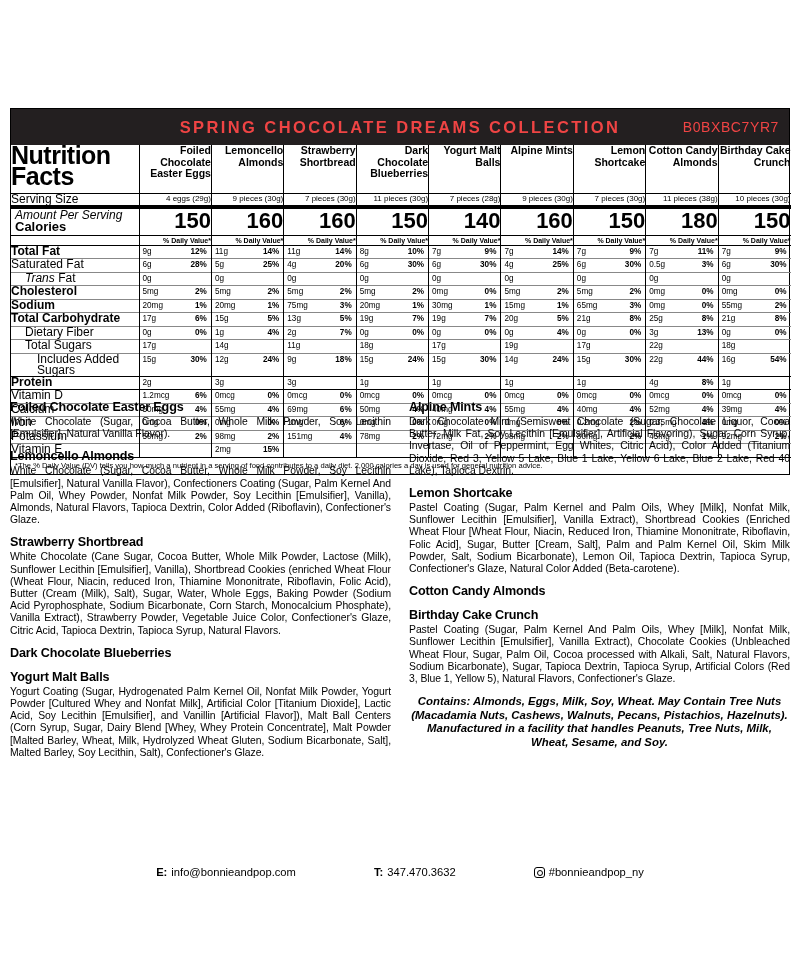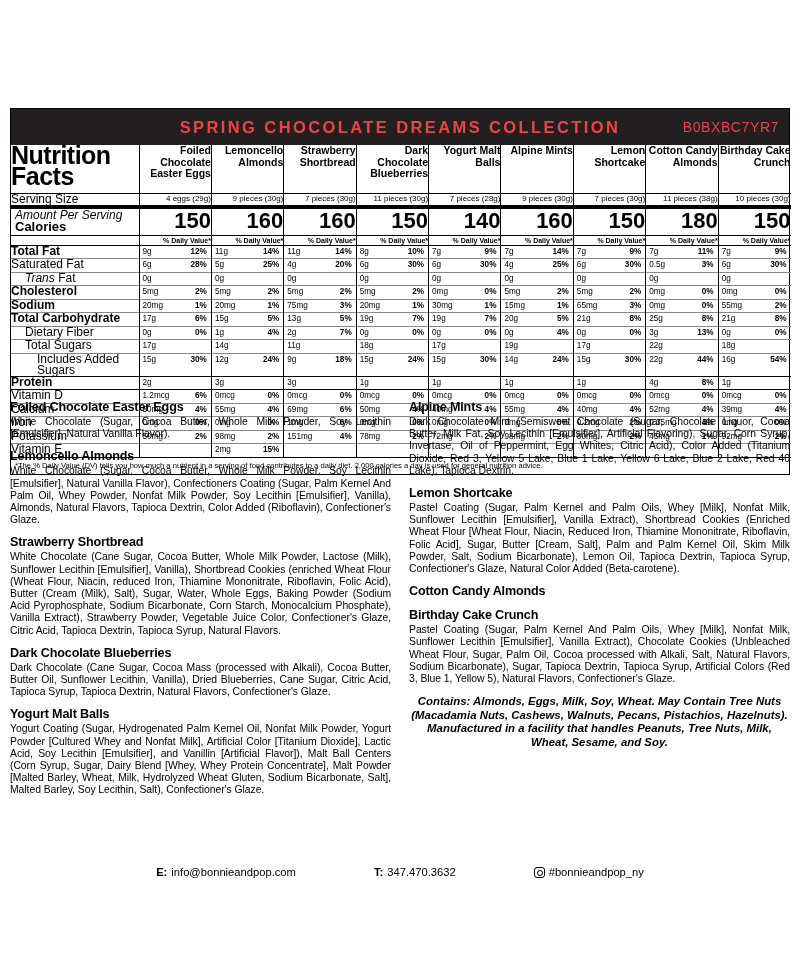--- a/index.html
+++ b/index.html
@@ -1126,21 +1126,20 @@
         <div class="ing-block">
           <div class="ing-name">Lemoncello Almonds</div>
           <div class="ing-text">White Chocolate (Sugar, Cocoa Butter, Whole Milk Powder, Soy Lecithin [Emulsifier], Natural Vanilla Flavor), Confectioners Coating (Sugar, Palm Kernel And Palm Oil, Whey Powder, Nonfat Milk Powder, Soy Lecithin [Emulsifier], Vanilla), Almonds, Natural Flavors, Tapioca Dextrin, Color Added (Riboflavin), Confectioner's Glaze.</div>
         </div>
         <div class="ing-block">
           <div class="ing-name">Strawberry Shortbread</div>
           <div class="ing-text">White Chocolate (Cane Sugar, Cocoa Butter, Whole Milk Powder, Lactose (Milk), Sunflower Lecithin [Emulsifier], Vanilla), Shortbread Cookies (enriched Wheat Flour (Wheat Flour, Niacin, reduced Iron, Thiamine Mononitrate, Riboflavin, Folic Acid), Butter (Cream (Milk), Salt), Sugar, Water, Whole Eggs, Baking Powder (Sodium Acid Pyrophosphate, Sodium Bicarbonate, Corn Starch, Monocalcium Phosphate), Vanilla Extract), Strawberry Powder, Vegetable Juice Color, Confectioner's Glaze, Citric Acid, Tapioca Dextrin, Tapioca Syrup, Natural Flavors.</div>
         </div>
         <div class="ing-block">
           <div class="ing-name">Dark Chocolate Blueberries</div>
-          <div class="ing-text">Dark Chocolate (Cane Sugar, Cocoa Mass (processed with Alkali), Cocoa Butter, Butter Oil, Sunflower Lecithin, Vanilla), Dried Blueberries, Cane Sugar, Citric Acid, Tapioca Syrup, Tapioca Dextrin, Natural Flavors, Confectioner's Glaze.</div>
         </div>
         <div class="ing-block">
           <div class="ing-name">Yogurt Malt Balls</div>
           <div class="ing-text">Yogurt Coating (Sugar, Hydrogenated Palm Kernel Oil, Nonfat Milk Powder, Yogurt Powder [Cultured Whey and Nonfat Milk], Artificial Color [Titanium Dioxide], Lactic Acid, Soy Lecithin [Emulsifier], and Vanillin [Artificial Flavor]), Malt Ball Centers (Corn Syrup, Sugar, Dairy Blend [Whey, Whey Protein Concentrate], Malt Powder [Malted Barley, Wheat, Milk, Hydrolyzed Wheat Gluten, Sodium Bicarbonate, Salt], Malted Barley, Soy Lecithin, Salt), Confectioner's Glaze.</div>
         </div>
       </div>
     <div class="ing-col" id="ing-right">
         <div class="ing-block">
           <div class="ing-name">Alpine Mints</div>
           <div class="ing-text">Dark Chocolate Mint (Semisweet Chocolate (Sugar, Chocolate Liquor, Cocoa Butter, Milk Fat, Soy Lecithin [Emulsifier], Artificial Flavoring), Sugar, Corn Syrup, Invertase, Oil of Peppermint, Egg Whites, Citric Acid), Color Added (Titanium Dioxide, Red 3, Yellow 5 Lake, Blue 1 Lake, Yellow 6 Lake, Blue 2 Lake, Red 40 Lake), Tapioca Dextrin.</div>

